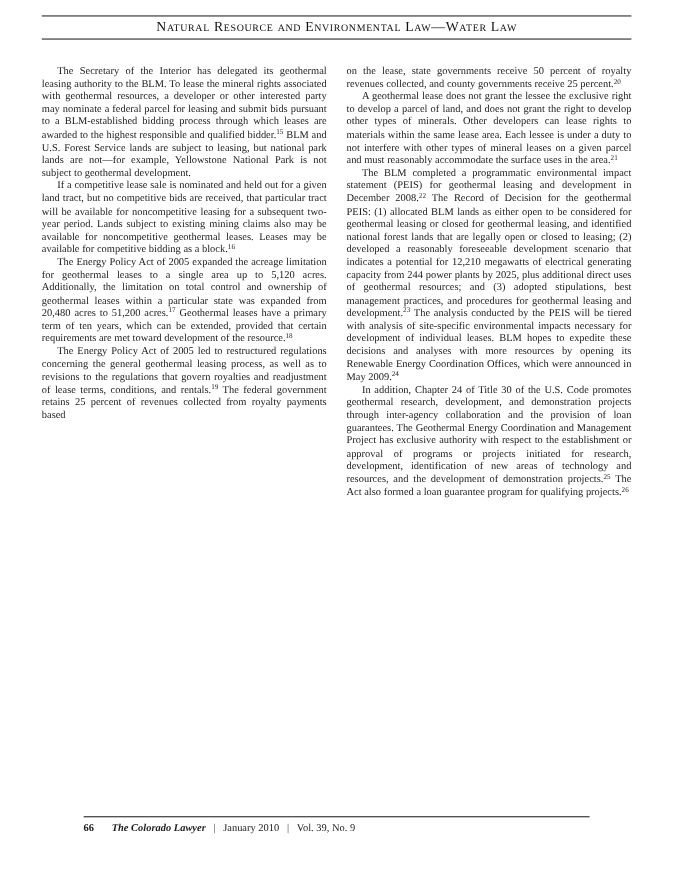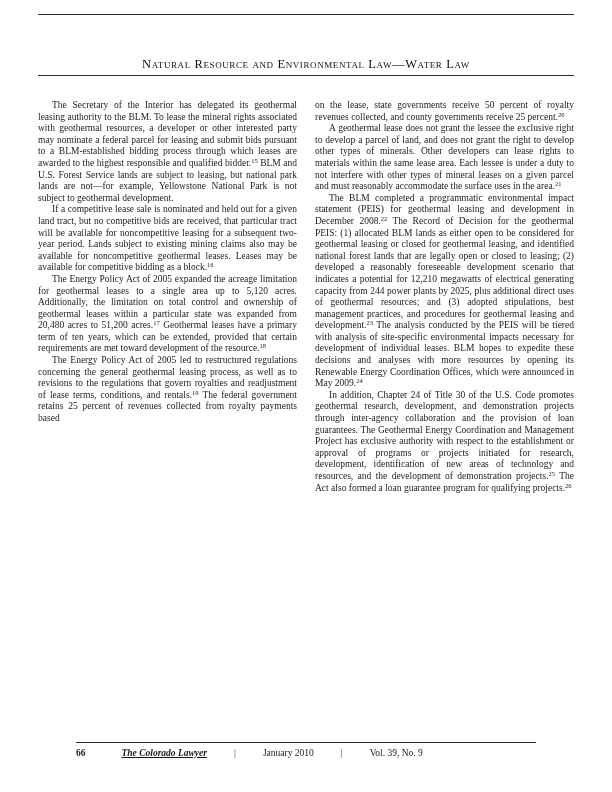--- a/index.html
+++ b/index.html
@@ -28,21 +28,20 @@
   
   .header { margin-top: 14px; }
   .rule { border: 0; border-top: 1px solid #2a2a2a; margin: 0; }
   .header-title {
     text-align: center;
     font-variant: small-caps;
     font-size: 12.5px;
     letter-spacing: 0.6px;
     padding: 2px 0 3px 0;
     color: #111;
-    margin-top: 40px;
   }
   
   .columns {
     display: flex;
     gap: 18px;
     margin-top: 24px;
   }
   .col {
     width: 259px;
     font-size: 9.5px;
@@ -65,24 +64,23 @@
     left: 38px;
     right: 38px;
     bottom: 34px;
   }
   .footer-line {
     margin-top: 5px;
     font-size: 9.5px;
     color: #1b1b1b;
     display: flex;
     align-items: flex-start;
-    gap: 20px;
   }
   .footer-pagenum { font-weight: bold; margin-right: 16px; }
-  .footer-journal { font-weight: bold; font-style: italic; text-decoration: underline; }
+  .footer-journal { font-weight: bold; font-style: italic; }
   .footer-sep { margin: 0 7px; color: #444; }
 </style>
 </head>
 <body>
 
 <div class="page">
   <div class="page-inner">
 
     <div class="header">
       <hr class="rule">

